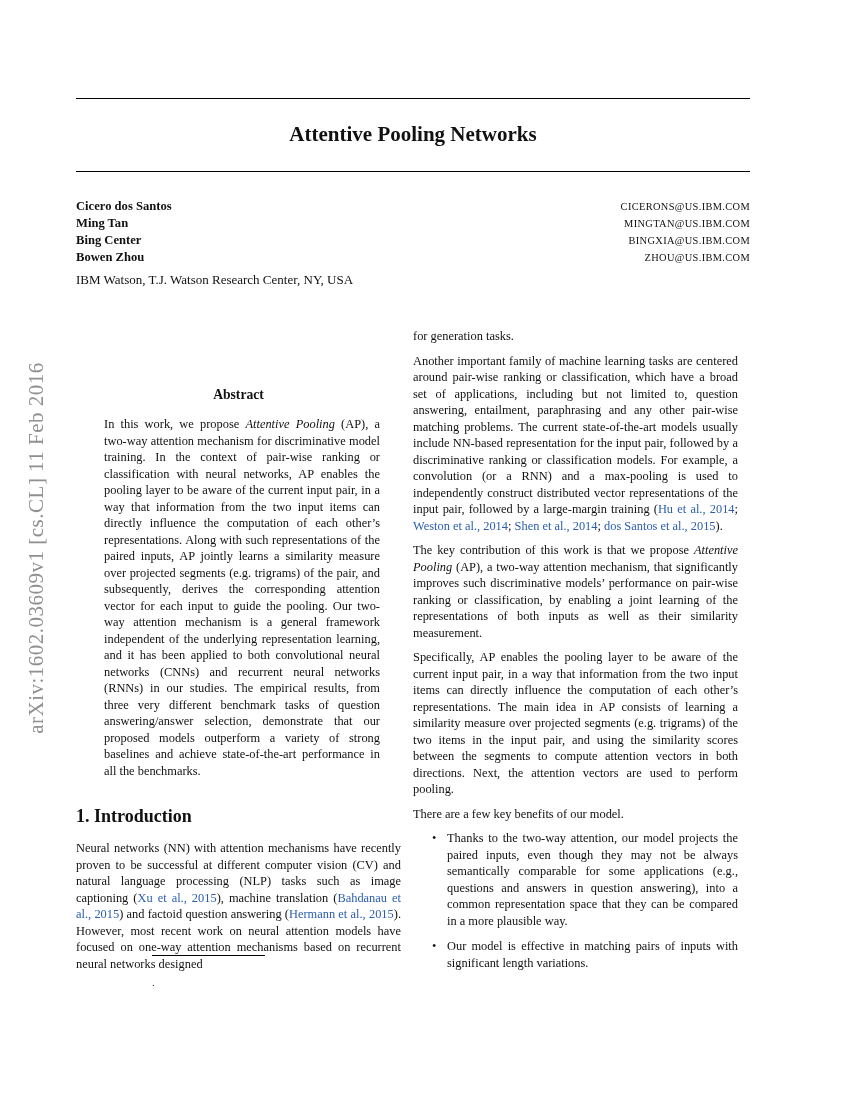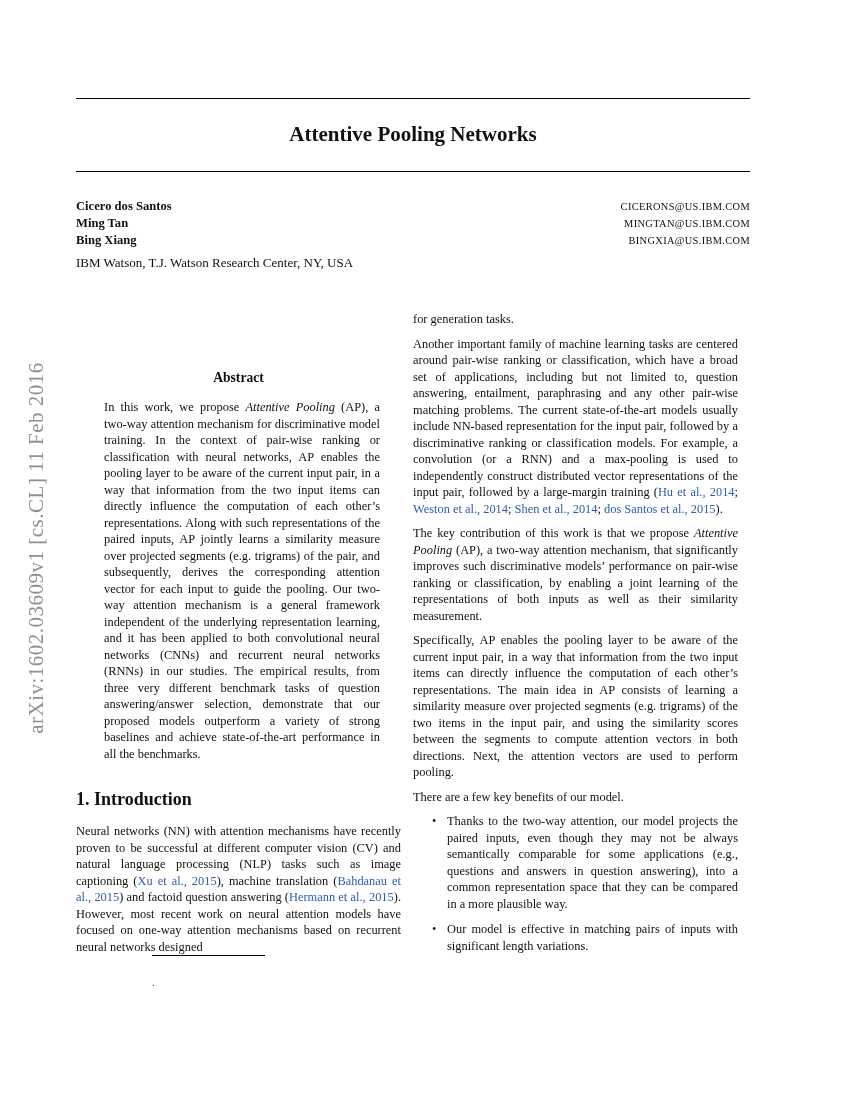--- a/index.html
+++ b/index.html
@@ -134,22 +134,26 @@
   <div class="authors-block">
     <div class="author-row">
       <span class="author-name">Cicero dos Santos</span>
       <span class="author-email">CICERONS@US.IBM.COM</span>
     </div>
     <div class="author-row">
       <span class="author-name">Ming Tan</span>
       <span class="author-email">MINGTAN@US.IBM.COM</span>
     </div>
     <div class="author-row">
-      <span class="author-name">Bing Xiang</span>
+      <span class="author-name">Bing Center</span>
       <span class="author-email">BINGXIA@US.IBM.COM</span>
+    </div>
+    <div class="author-row">
+      <span class="author-name">Bowen Zhou</span>
+      <span class="author-email">ZHOU@US.IBM.COM</span>
     </div>
   </div>
 
   <div class="affiliation">IBM Watson, T.J. Watson Research Center, NY, USA</div>
 
   <div class="columns">
 
     <div class="col">
       <div class="abstract-heading">Abstract</div>
       <div class="abstract-body para"><span>In this work, we propose </span><span class="em">Attentive Pooling</span><span> (AP), a two-way attention mechanism for discriminative model training. In the context of pair-wise ranking or classification with neural networks, AP enables the pooling layer to be aware of the current input pair, in a way that information from the two input items can directly influence the computation of each other’s representations. Along with such representations of the paired inputs, AP jointly learns a similarity measure over projected segments (e.g. trigrams) of the pair, and subsequently, derives the corresponding attention vector for each input to guide the pooling. Our two-way attention mechanism is a general framework independent of the underlying representation learning, and it has been applied to both convolutional neural networks (CNNs) and recurrent neural networks (RNNs) in our studies. The empirical results, from three very different benchmark tasks of question answering/answer selection, demonstrate that our proposed models outperform a variety of strong baselines and achieve state-of-the-art performance in all the benchmarks.</span></div>

